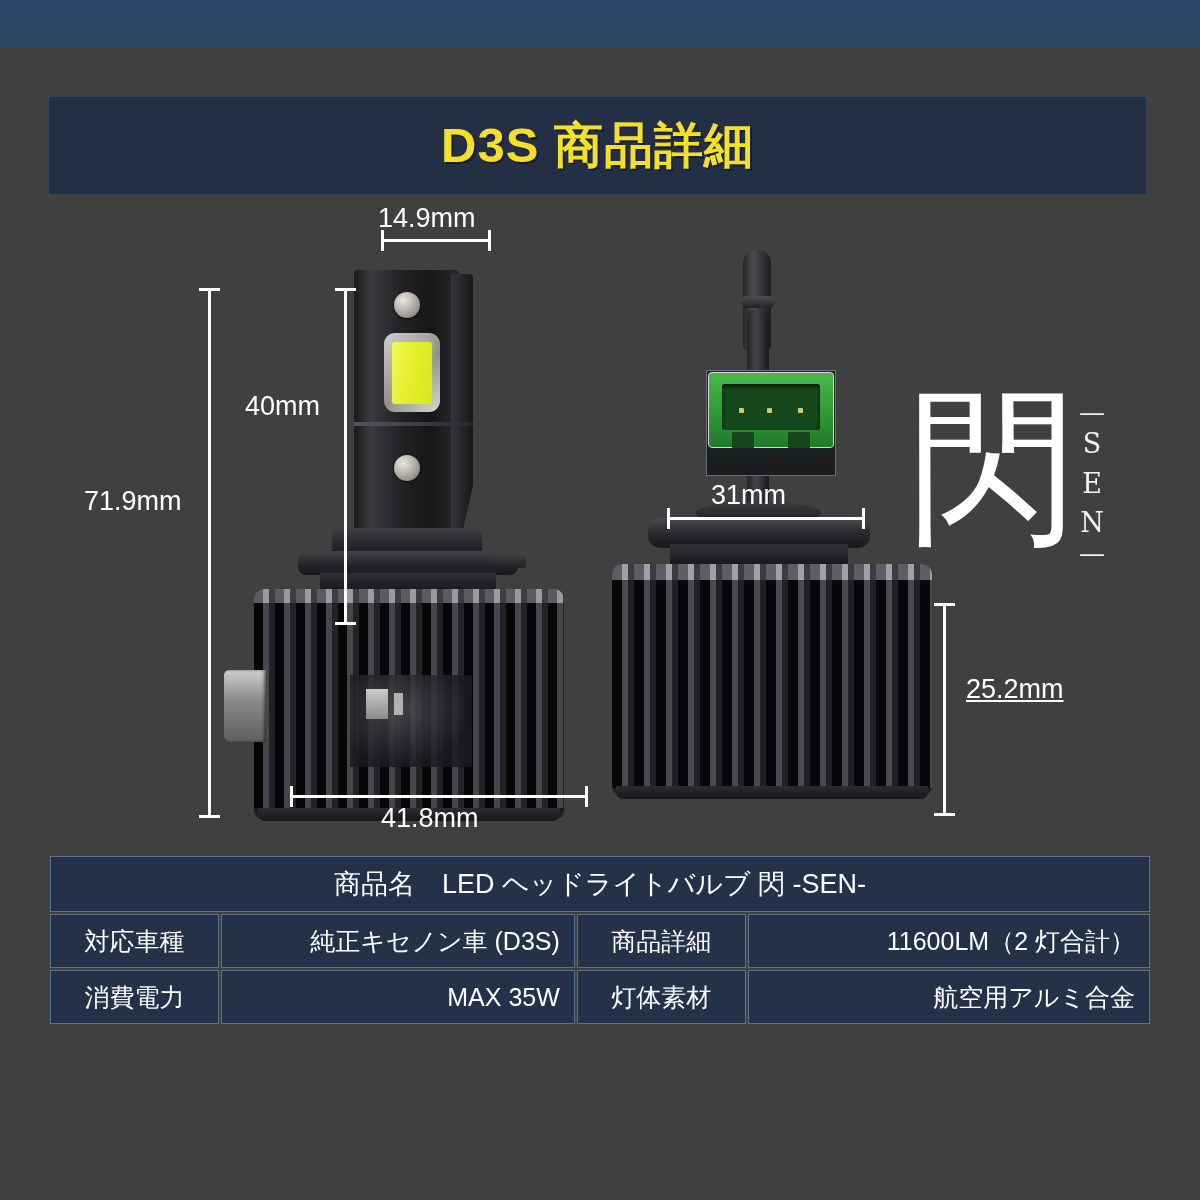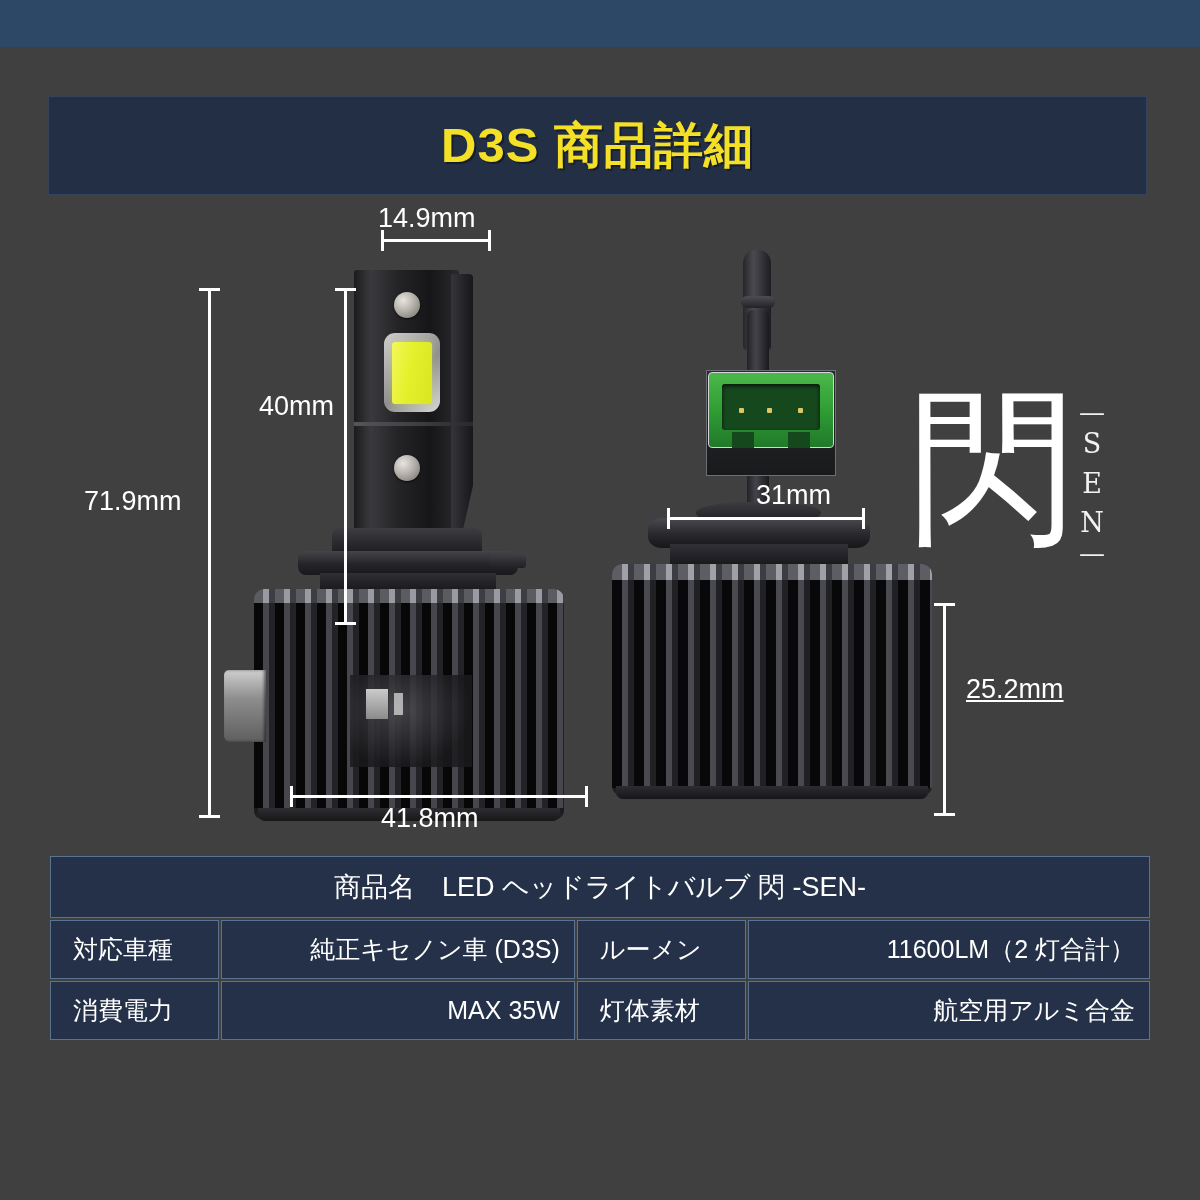--- a/index.html
+++ b/index.html
@@ -224,27 +224,27 @@
   .brand-sen .dash{ display:block; font-size:26px; line-height:.9; }
 
   
   .spec-table{
     position:absolute; left:48px; top:807px; width:1104px;
     border-collapse:separate; border-spacing:2px;
     table-layout:fixed;
   }
   .spec-table td{
     background:#243149; border:1px solid #5a7391;
-    color:#fff; font-size:25px; height:54px; padding:12px 14px;
+    color:#fff; font-size:25px; height:54px; padding:6px 14px;
     white-space:nowrap; overflow:hidden;
   }
   .spec-table td.head{
     text-align:center; font-size:27px; height:56px; background:#243149;
   }
-  .spec-table td.lbl{ padding:0 22px; }
+  .spec-table td.lbl{ text-align:center; padding:0 22px; }
   .spec-table td.val{ text-align:right; }
   .col-l1{ width:168px; }
   .col-v1{ width:352px; }
   .col-l2{ width:168px; }
   .col-v2{ width:400px; }
 </style>
 </head>
 <body>
 
 <div id="page">
@@ -298,30 +298,30 @@
       <div class="r-pin p3"></div>
       <div class="r-notch n1"></div>
       <div class="r-notch n2"></div>
       <div class="r-foot"></div>
     </div>
 
     <div class="hline" style="left:381px; top:44px; width:110px;"></div>
     <div class="dim-label" style="left:378px; top:8px;">14.9mm</div>
 
     <div class="vline" style="left:344px; top:93px; height:337px;"></div>
-    <div class="dim-label" style="left:259px; top:196px;">40mm</div>
+    <div class="dim-label" style="left:245px; top:196px;">40mm</div>
 
     <div class="vline" style="left:208px; top:93px; height:530px;"></div>
     <div class="dim-label" style="left:84px; top:291px;">71.9mm</div>
 
     <div class="hline" style="left:290px; top:600px; width:298px;"></div>
     <div class="dim-label" style="left:381px; top:608px;">41.8mm</div>
 
     <div class="hline" style="left:667px; top:322px; width:198px;"></div>
-    <div class="dim-label" style="left:756px; top:285px;text-align:center;">31mm</div>
+    <div class="dim-label" style="left:711px; top:285px;text-align:center;">31mm</div>
 
     <div class="vline" style="left:943px; top:408px; height:213px;"></div>
     <div class="dim-label" style="left:966px; top:479px;text-decoration:underline;">25.2mm</div>
 
     <div class="brand">
       <div class="brand-kanji">閃</div>
       <div class="brand-sen">
         <span class="dash">—</span>
         <span>S</span>
         <span>E</span>
@@ -339,21 +339,21 @@
         <col class="col-l2">
         <col class="col-v2">
     </colgroup>
     <tbody>
       <tr>
         <td class="head" colspan="4">商品名　LED ヘッドライトバルブ 閃 -SEN-</td>
       </tr>
       <tr>
         <td class="lbl">対応車種</td>
         <td class="val">純正キセノン車 (D3S)</td>
-        <td class="lbl">ルーメン</td>
+        <td class="lbl">商品詳細</td>
         <td class="val">11600LM（2 灯合計）</td>
       </tr>
       <tr>
         <td class="lbl">消費電力</td>
         <td class="val">MAX 35W</td>
         <td class="lbl">灯体素材</td>
         <td class="val">航空用アルミ合金</td>
       </tr>
     </tbody>
   </table>

